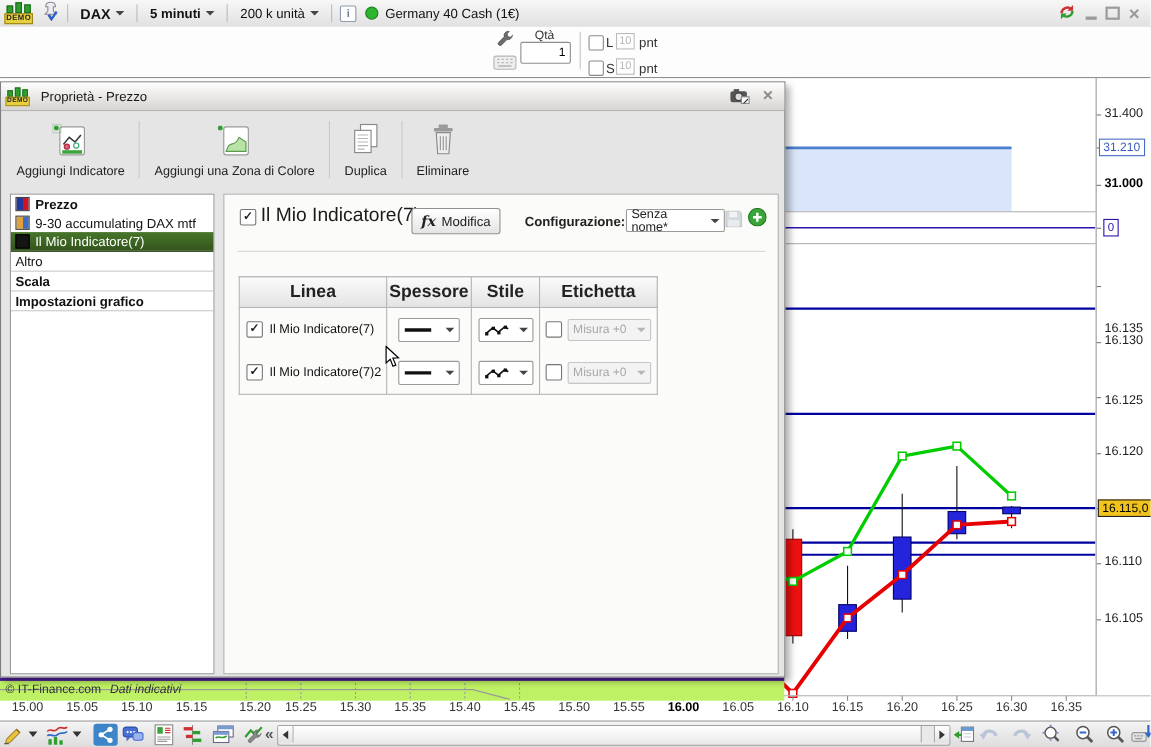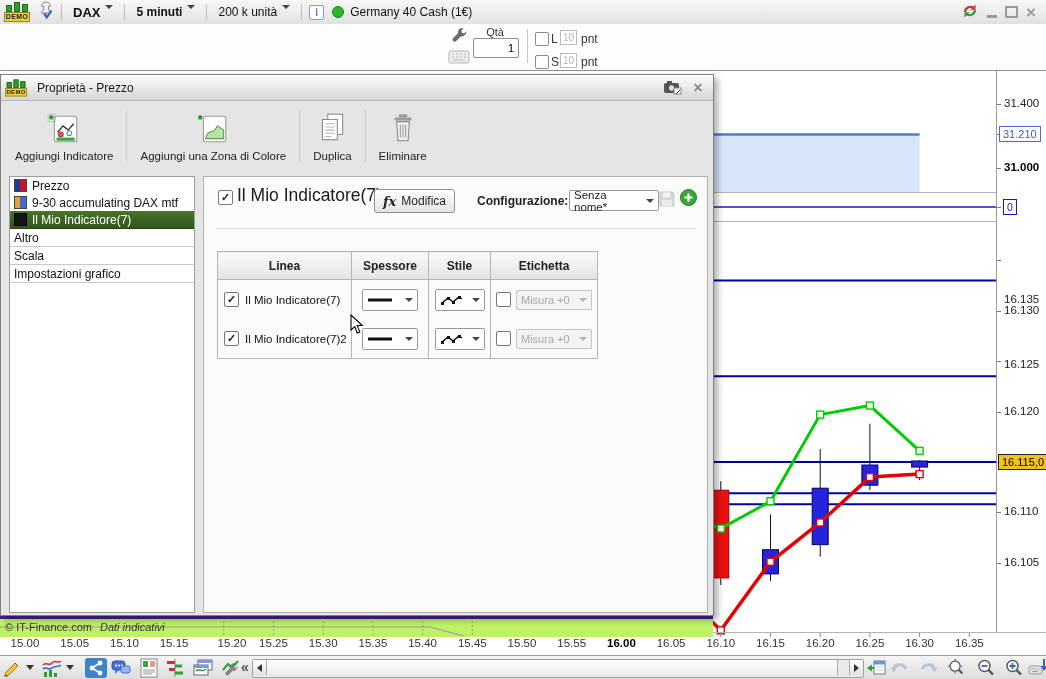--- a/index.html
+++ b/index.html
@@ -5,21 +5,21 @@
   html,body{margin:0;padding:0;width:1046px;height:679px;background:#fff;
     font-family:"Liberation Sans",sans-serif;overflow:hidden;position:relative}
   .abs{position:absolute}
   
   #topbar{position:absolute;left:0;top:0;width:1046px;height:24px;z-index:6;
     background:linear-gradient(#f7f7f7,#e1e1e1);border-bottom:1px solid #a8a8a8;
     display:flex;align-items:center;font-size:12px;color:#111}
   .vsep{width:1px;height:16px;background:#bbb;margin:0 7px}
   .caret{width:0;height:0;border-left:4px solid transparent;border-right:4px solid transparent;
     border-top:4px solid #444;margin-left:5px}
-  .dd{display:flex;padding:0 4px;cursor:default}
+  .dd{display:flex;align-items:center;padding:0 4px;cursor:default}
   .demo{width:26px;height:20px;margin-left:4px;display:flex;flex-direction:column;justify-content:flex-end}
   .demo-bars{display:flex;gap:2px;height:9px;align-items:flex-end;justify-content:center}
   .demo-bars i{width:4px;background:#2f9e2f;display:block;border:1px solid #1d6b1d}
   .demo-bars i:nth-child(1){height:5px}.demo-bars i:nth-child(2){height:8px}.demo-bars i:nth-child(3){height:6px}
   .demo-tag{background:#e7cf3e;border:1px solid #97851c;font-size:7px;font-weight:bold;color:#222;
     text-align:center;line-height:8px;height:8px;letter-spacing:.4px}
   .infoicon{width:13px;height:13px;border:1px solid #8b9bb0;border-radius:2px;color:#6b7c96;
     font-size:10px;font-weight:bold;display:flex;align-items:center;justify-content:center;background:#fdfdfd}
   .dot{width:10px;height:10px;border-radius:50%;background:#2db52d;border:1px solid #1c841c;margin:0 6px 0 8px}
   .winctl{margin-left:auto;display:flex;align-items:center;gap:8px;padding-right:10px}
@@ -65,42 +65,42 @@
   #dlg-toolbar{position:absolute;left:0;top:25px;height:72px;display:flex;align-items:center;padding-left:6px}
   .tbtn{display:flex;flex-direction:column;align-items:center;justify-content:flex-end;
     padding:0 8px;font-size:11.5px;color:#222;white-space:nowrap}
   .tbtn .ti{margin-bottom:3px}
   .tsep{width:1px;height:52px;background:#c9c9c9;margin:0 5px}
   #side-list{position:absolute;left:8px;top:101px;width:184px;height:435px;background:#fff;
     border:1px solid #9c9c9c}
   .sitem{height:17px;display:flex;align-items:center;padding-left:4px;font-size:12px;color:#111;
     border-bottom:1px solid #c9c9c9}
   .sitem.nb{border-bottom:none}
-  .sitem.bold{font-weight:normal}
+  .sitem.bold{font-weight:bold}
   .sitem.sel{background:linear-gradient(#47762a,#33541c);color:#fff;border-bottom:1px solid #2a4517}
   .sic{width:11px;height:11px;margin-right:5px;border:1px solid #444;flex:none}
   #main-panel{position:absolute;left:202px;top:101px;width:503px;height:435px;background:#fbfbfa;
     border:1px solid #b0b0b0}
   .cb{width:13px;height:13px;background:#fff;border:1px solid #777;border-radius:2px;
     display:inline-flex;align-items:center;justify-content:center;flex:none}
   .cb.on::after{content:"✓";font-size:11px;font-weight:bold;color:#222;line-height:11px}
   #ind-title{position:absolute;left:33px;top:8px;font-size:17.5px;color:#1a1a1a}
   .fxbtn{position:absolute;left:170px;top:12px;height:22px;padding:0 8px;display:flex;align-items:center;gap:5px;
     border:1px solid #8f8f8f;border-radius:3px;background:linear-gradient(#fff,#e4e4e4);font-size:12px;color:#222}
   .fxbtn .fx{font-family:"DejaVu Serif",serif;font-style:italic;font-weight:bold;font-size:13px}
   .cfg-lbl{position:absolute;left:273px;top:17px;font-size:12px;font-weight:bold;color:#222}
   .combo{background:#fff;border:1px solid #999;border-radius:2px;display:flex;align-items:center;
     justify-content:space-between;padding:0 4px;font-size:11.5px;color:#222}
   .combo .caret{margin-left:6px}
   .combo.dis{background:#f3f3f3;border-color:#c5c5c5;color:#a8a8a8}
   .combo.dis .caret{border-top-color:#b5b5b5}
   #cfg-combo{position:absolute;left:365px;top:13px;width:80px;height:19px}
   .phr{position:absolute;left:12px;top:51px;width:480px;height:1px;background:#d8d8d8}
   .ptable{position:absolute;left:13px;top:74px;border-collapse:collapse;table-layout:fixed}
-  .ptable th{background:linear-gradient(#fafafa,#e3e3e3);font-size:12px;font-weight:bold;color:#222;
+  .ptable th{background:linear-gradient(#fafafa,#e3e3e3);font-size:16px;font-weight:bold;color:#222;
     height:25px;border:1px solid #b5b5b5;text-align:center}
   .ptable td{height:37px;border-left:1px solid #b5b5b5;border-right:1px solid #b5b5b5;
     border-bottom:none;border-top:none;vertical-align:middle}
   .ptable tr:last-child td{border-bottom:1px solid #b5b5b5}
   .c-linea{padding-left:6px;font-size:11.5px;color:#111}
   .cellflex{display:flex;align-items:center;gap:6px}
   .ccenter{display:flex;align-items:center;justify-content:center;gap:5px}
   
   #botbar{position:absolute;left:0;top:655px;width:1046px;height:24px;z-index:6;
     background:linear-gradient(#f4f4f4,#dcdcdc);border-top:1px solid #9a9a9a}

